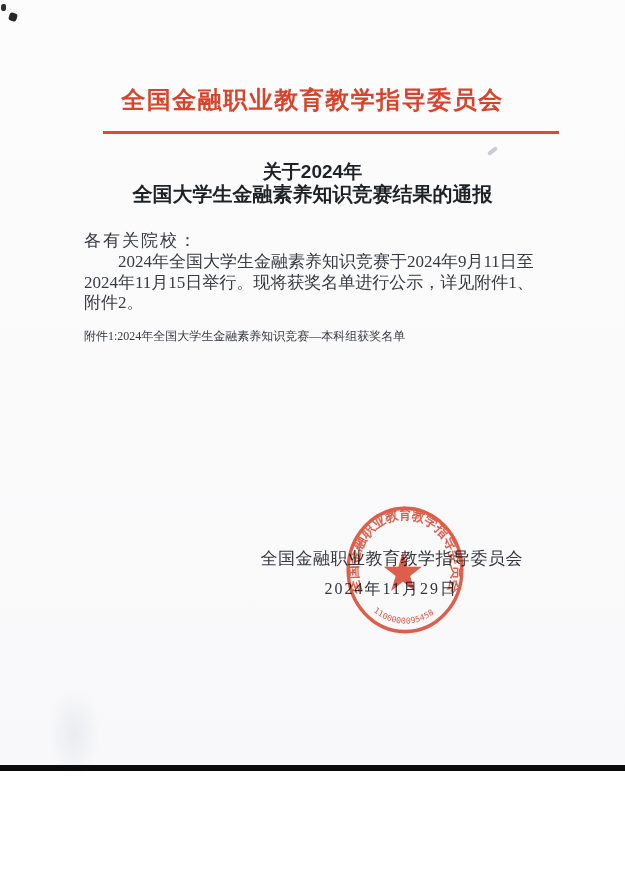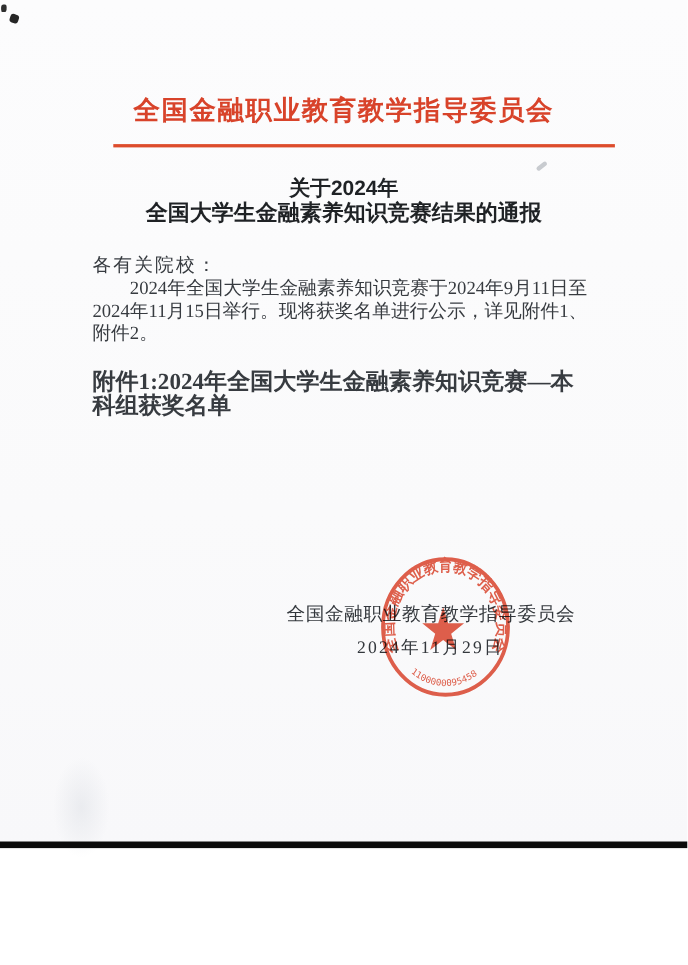--- a/index.html
+++ b/index.html
@@ -43,22 +43,22 @@
   .doc-title .t2 { font-size:20px; }
 
   .body-text {
     position:absolute; top:231px; left:84px; width:452px;
     font-size:17px; line-height:20.8px; color:#373b40;
   }
   .body-text .salutation { letter-spacing:2px; }
   .body-text .para { margin:0; text-indent:2em; }
 
   .attachments {
-    position:absolute; top:337px; left:84px; width:452px;
-    font-size:21px; line-height:21px; color:#373b40;font-weight:bold;
+    position:absolute; top:326px; left:84px; width:452px;
+    font-size:12px; line-height:21px; color:#373b40;
   }
 
   .signature {
     position:absolute; top:547px; left:0; width:523px;
     text-align:right; font-size:17px; color:#33373c; letter-spacing:.5px;
   }
   .sign-date {
     position:absolute; top:579px; left:0; width:458px;
     text-align:right; font-size:16px; color:#33373c; letter-spacing:2px;
   }

